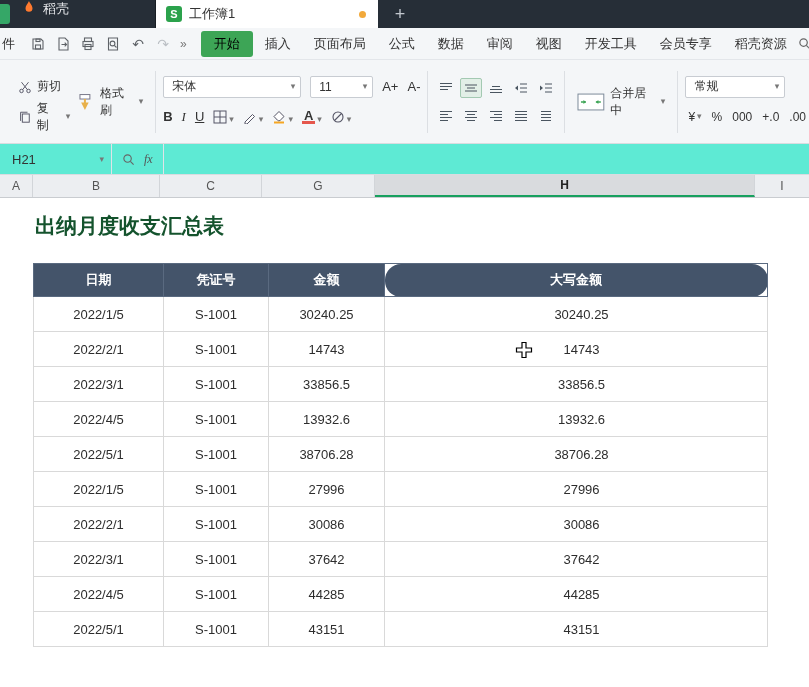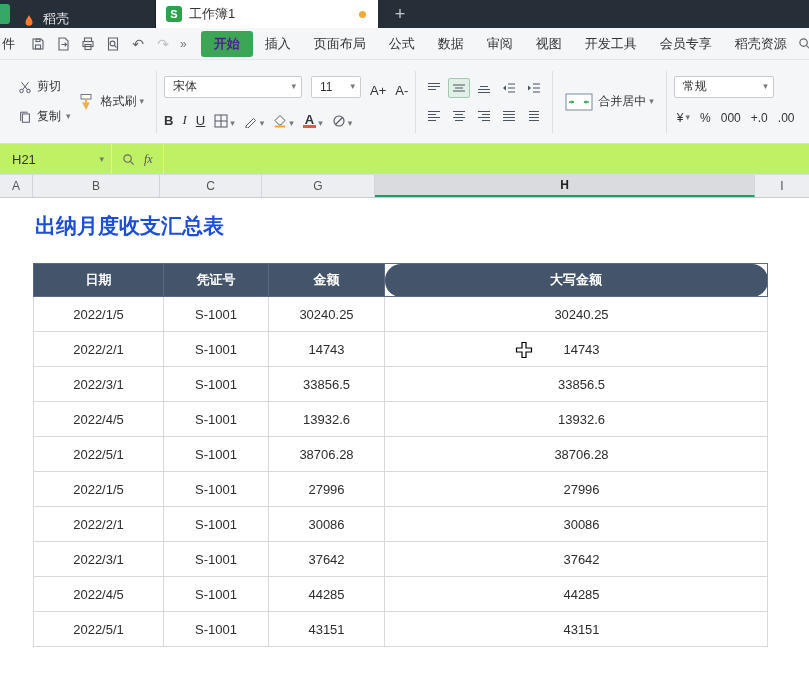--- a/index.html
+++ b/index.html
@@ -2,73 +2,73 @@
 <html><head>
 <meta charset="utf-8">
 <style>
   html,body{margin:0;padding:0;}
   body{font-family:"Liberation Sans","DejaVu Sans",sans-serif;}
   .app{position:relative;width:809px;height:687px;overflow:hidden;background:#fff;}
 
   
   .titlebar{position:absolute;top:0;left:0;right:0;height:28px;background:#262E37;display:flex;align-items:stretch;}
   .logo-sliver{width:10px;height:20px;margin-top:4px;background:#35A767;border-radius:0 3px 3px 0;}
-  .tab-docer{width:146px;display:flex;align-items:flex-end;gap:7px;padding-left:12px;color:#E8EAED;font-size:13px;border-right:1px solid rgba(0,0,0,.35);box-sizing:border-box;}
+  .tab-docer{width:146px;display:flex;align-items:flex-start;gap:7px;padding-left:12px;color:#E8EAED;font-size:13px;border-right:1px solid rgba(0,0,0,.35);box-sizing:border-box;}
   .tab-active{width:222px;background:#FFFFFF;display:flex;align-items:center;gap:7px;padding-left:10px;color:#333;font-size:13px;position:relative;box-sizing:border-box;}
   .doc-icon{width:16px;height:16px;border-radius:3px;background:#2BA24C;color:#fff;font-size:11px;font-weight:bold;display:flex;align-items:center;justify-content:center;}
   .modified-dot{position:absolute;right:12px;top:11px;width:7px;height:7px;border-radius:50%;background:#F2A93B;}
   .newtab{width:44px;color:#C2C8CE;font-size:18px;display:flex;align-items:center;justify-content:center;}
 
   
   .menubar{position:absolute;top:28px;left:0;right:0;height:32px;background:#F4F6F8;border-bottom:1px solid #E3E6EA;display:flex;align-items:center;font-size:13px;color:#333;box-sizing:border-box;}
   .file-label{padding:0 6px 0 2px;}
   .qat{display:flex;align-items:center;gap:3px;margin-left:6px;}
   .qat-btn{width:22px;height:22px;display:flex;align-items:center;justify-content:center;color:#5F6368;font-size:14px;}
   .qat-btn.disabled{color:#BCC0C5;}
   .more-chevron{color:#777;padding:0 6px;font-size:12px;}
   .menu-tabs{display:flex;align-items:center;margin-left:8px;gap:1px;}
   .menu-tab{padding:4px 11px;white-space:nowrap;}
-  .menu-tab.active{background:#3DA556;color:#4c1d95;border-radius:3px;padding:4px 13px;font-weight:bold;}
+  .menu-tab.active{background:#3DA556;color:#000000;border-radius:3px;padding:4px 13px;font-weight:normal;}
   .search-box{margin-left:auto;display:flex;align-items:center;gap:4px;color:#555;padding-right:0;white-space:nowrap;overflow:hidden;width:52px;flex:none;}
 
   
   .toolbar{position:absolute;top:60px;left:0;right:0;height:84px;background:#F4F6F8;border-bottom:1px solid #D9DCE0;display:flex;align-items:center;padding-left:18px;box-sizing:border-box;overflow:hidden;}
   .tb-sep{width:1px;height:62px;background:#DCDFE3;margin:0 7px;flex:none;}
   .tb-col{display:flex;flex-direction:column;gap:8px;justify-content:center;}
   .tb-row-btn{display:flex;align-items:center;gap:5px;font-size:12px;color:#333;height:22px;}
   .big-btn{display:flex;flex-direction:row;align-items:center;justify-content:center;gap:5px;font-size:12px;color:#333;padding:0 5px;}
   .caret{font-size:9px;color:#777;line-height:1;}
   .select{background:#fff;border:1px solid #C8CCD2;border-radius:2px;height:22px;display:flex;align-items:center;justify-content:space-between;padding:0 5px 0 8px;font-size:12px;color:#333;box-sizing:border-box;}
-  .fmt-row{display:flex;align-items:flex-end;gap:9px;height:22px;}
+  .fmt-row{display:flex;align-items:center;gap:9px;height:22px;}
   .fmt-btn{font-size:13px;color:#333;display:flex;align-items:flex-end;gap:2px;}
   .b{font-weight:bold;}
   .i{font-style:italic;font-family:"Liberation Serif",serif;}
   .u{text-decoration:underline;}
   .icon-btn{width:22px;height:20px;display:flex;align-items:center;justify-content:center;box-sizing:border-box;}
   .icon-btn.selected{border:1px solid #A3C9B2;background:#E2EFE7;border-radius:2px;}
   .ag-row{display:flex;align-items:center;gap:3px;}
   .font-color-a{font-size:13px;font-weight:bold;color:#333;line-height:11px;border-bottom:3px solid #E5574D;padding:0 2px;}
   .num-btn{font-size:12px;color:#333;display:flex;align-items:center;gap:2px;padding:0 3px;height:20px;}
 
   
-  .formulabar{position:absolute;top:144px;left:0;right:0;height:31px;background:#bef264;border-bottom:1px solid #D9DCE0;display:flex;align-items:stretch;box-sizing:border-box;}
+  .formulabar{position:absolute;top:144px;left:0;right:0;height:31px;background:#5eead4;border-bottom:1px solid #D9DCE0;display:flex;align-items:stretch;box-sizing:border-box;}
   .namebox{width:112px;border-right:1px solid #E0E3E7;display:flex;align-items:center;justify-content:space-between;padding:0 7px 0 12px;font-size:13px;color:#333;box-sizing:border-box;}
   .fb-icons{display:flex;align-items:center;gap:9px;padding:0 10px;border-right:1px solid #E0E3E7;}
   .fx{font-family:"Liberation Serif","DejaVu Serif",serif;font-style:italic;font-size:12px;color:#555;}
   .fb-input{flex:1;font-size:13px;color:#333;display:flex;align-items:center;padding-left:8px;}
 
   
   .colheaders{position:absolute;top:175px;left:0;right:0;height:23px;background:#ECEEF1;border-bottom:1px solid #C9CCD0;display:flex;font-size:12px;color:#555;box-sizing:border-box;}
   .col{display:flex;align-items:center;justify-content:center;border-right:1px solid #D2D5D9;box-sizing:border-box;height:100%;}
   .col-a{width:33px;}.col-b{width:127px;}.col-c{width:102px;}.col-g{width:113px;}.col-h{width:380px;}.col-i{width:54px;border-right:none;}
   .col.selected{background:#D9DBDE;border-bottom:2px solid #17A05E;color:#222;font-weight:bold;}
 
   
   .sheet{position:absolute;top:198px;left:0;right:0;bottom:0;background:#fff;overflow:hidden;}
-  .sheet-title{margin:14px 0 0 35px;font-size:21px;font-weight:bold;color:#1d4ed8;}
+  .sheet-title{margin:14px 0 0 35px;font-size:21px;font-weight:bold;color:#14532d;}
   table.summary{border-collapse:collapse;margin:23px 0 0 33px;table-layout:fixed;width:722px;font-size:13px;color:#2D2D2D;}
   table.summary th{background:#44546A;color:#fff;font-weight:bold;height:30px;border:1px solid #5A6A80;text-align:center;}
   table.summary td{height:32px;border:1px solid #D9D9D9;text-align:center;overflow:hidden;white-space:nowrap;}
   .w-date{width:127px;}.w-voucher{width:102px;}.w-amount{width:113px;}.w-caps{width:380px;border-radius:16px;}
   td.c-caps{text-align:left;padding-left:12px;}
 
   .cell-cursor{position:absolute;left:515px;top:341px;}
 
   svg.ic{display:block;}
 </style>
@@ -180,21 +180,21 @@
     </div>
 
     <div class="tb-sep"></div>
 
     <div class="tb-col">
       <div class="fmt-row">
         <div class="select" style="width:138px;">
           <span>宋体</span>
           <span class="caret">▾</span>
         </div>
-        <div class="select" style="width:50px;">
+        <div class="select" style="width:63px;">
           <span>11</span>
           <span class="caret">▾</span>
         </div>
         <span class="fmt-btn">A+</span>
         <span class="fmt-btn">A-</span>
       </div>
       <div class="fmt-row">
         <span class="fmt-btn b">B</span>
         <span class="fmt-btn i">I</span>
         <span class="fmt-btn u">U</span>

